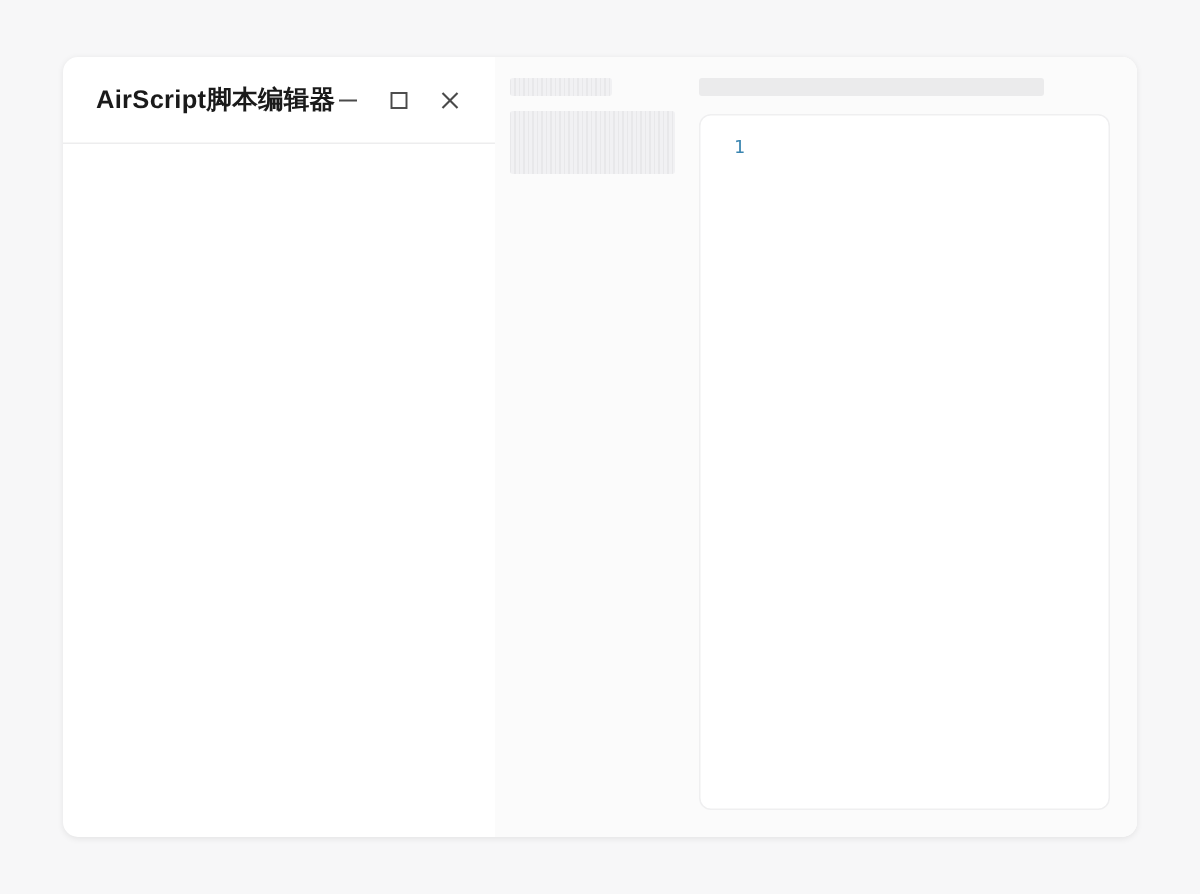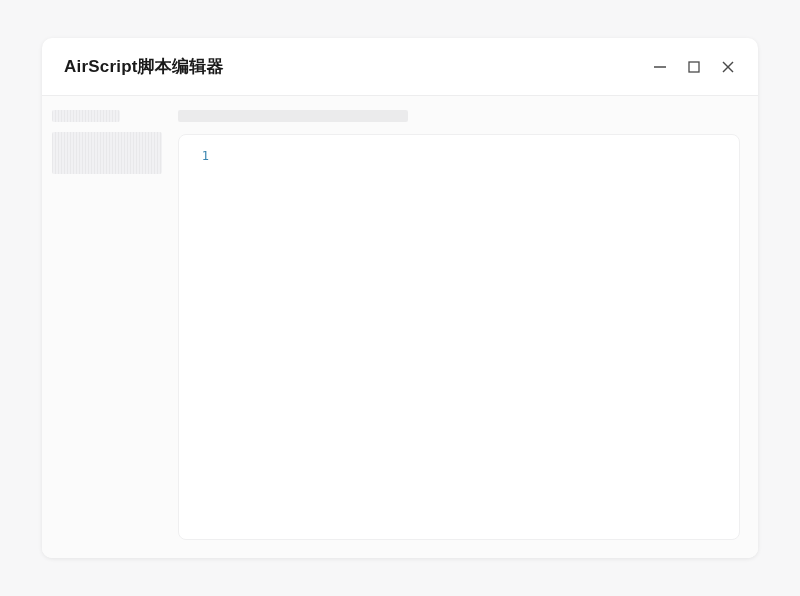--- a/index.html
+++ b/index.html
@@ -16,21 +16,21 @@
       align-items: center;
       justify-content: center;
     }
     .window {
       width: 716px;
       height: 520px;
       background: #ffffff;
       border-radius: 10px;
       box-shadow: 0 1px 4px rgba(0,0,0,0.08);
       display: flex;
-      flex-direction: column;
+      flex-direction: row;
       overflow: hidden;
     }
     .titlebar {
       height: 58px;
       display: flex;
       align-items: center;
       justify-content: space-between;
       padding: 0 22px;
       border-bottom: 1px solid #ededee;
     }

